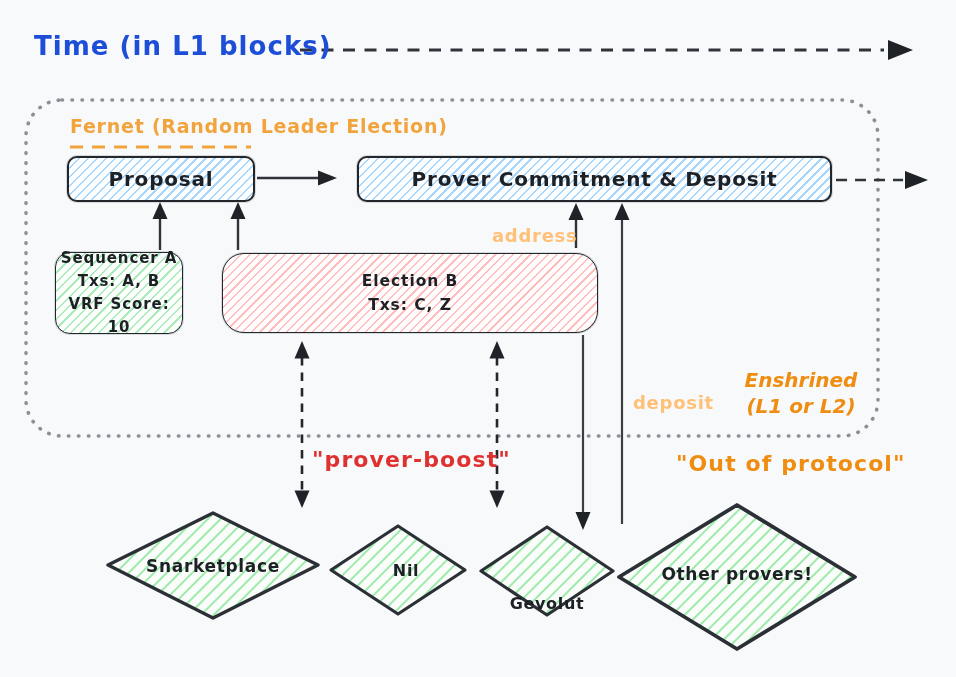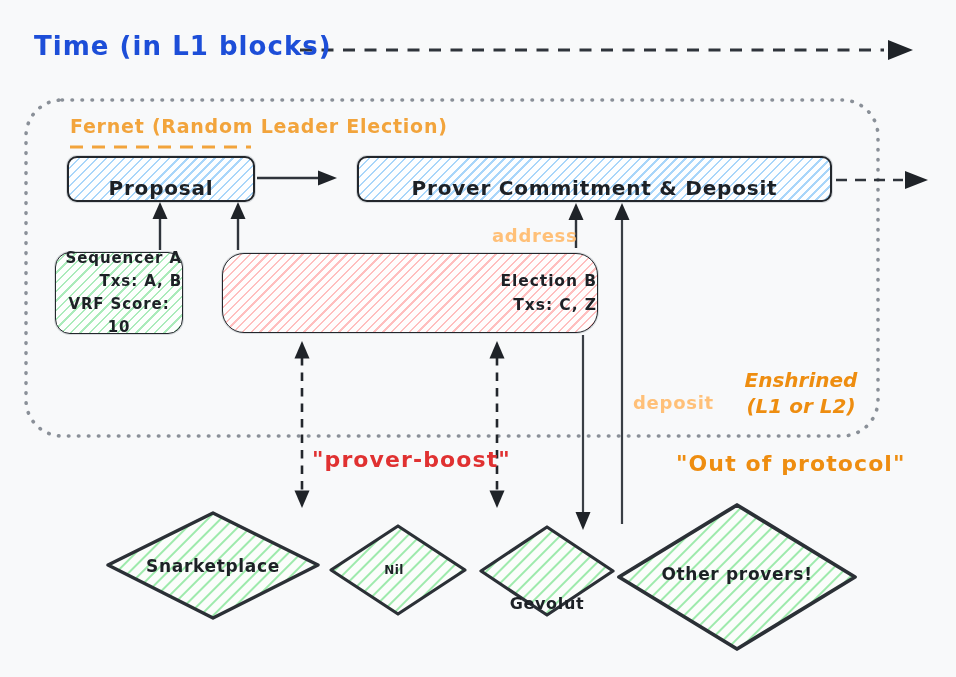--- a/index.html
+++ b/index.html
@@ -7,21 +7,21 @@
     position:relative;width:956px;height:677px;overflow:hidden;
     background:#f8f9fa;
     font-family:"DejaVu Sans","Liberation Sans",sans-serif;
     color:#23272c;
   }
   .abs{position:absolute;}
   .lbl{white-space:nowrap;letter-spacing:.04em;}
   .title{font-size:26px;font-weight:600;color:#1d4ed8;}
   .fernet{font-size:19px;font-weight:600;color:#f2a43c;}
   .box{
-    position:absolute;display:flex;align-items:flex-end;justify-content:center;
+    position:absolute;display:flex;align-items:center;justify-content:center;
     border:2.2px solid #23272c;letter-spacing:.06em;
     box-shadow:0 0 0 1px rgba(120,130,140,.25);
   }
   .hatch-blue{
     background:repeating-linear-gradient(135deg,rgba(140,200,248,.75) 0 1.7px,rgba(255,255,255,0) 1.7px 6.4px),#fdfeff;
   }
   .hatch-green{
     background:repeating-linear-gradient(135deg,rgba(150,230,170,.8) 0 1.7px,rgba(255,255,255,0) 1.7px 6.6px),#fdfffd;
   }
   .hatch-pink{
@@ -147,17 +147,17 @@
   <div class="abs enshrined orange-strong" style="left:736px;top:367px;width:130px;">
     <div>Enshrined</div>
     <div>(L1 or L2)</div>
   </div>
 
   <div class="abs lbl quote-label red" style="left:312px;top:447px;">"prover-boost"</div>
 
   <div class="abs lbl quote-label orange-strong" style="left:676px;top:451px;">"Out of protocol"</div>
 
   <div class="dlabel" style="left:213px;top:566px;font-size:17px;">Snarketplace</div>
-  <div class="dlabel" style="left:394px;top:570px;font-size:12px;">Nil</div>
+  <div class="dlabel" style="left:406px;top:570px;font-size:16px;">Nil</div>
   <div class="dlabel" style="left:547px;top:571px;font-size:16px;margin-top:32px;">Gevolut</div>
   <div class="dlabel" style="left:737px;top:574px;font-size:17px;">Other provers!</div>
 
 </div>
 
 </body></html>

